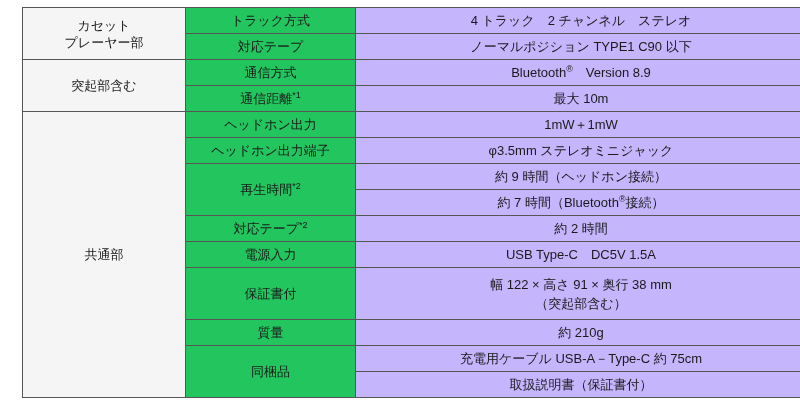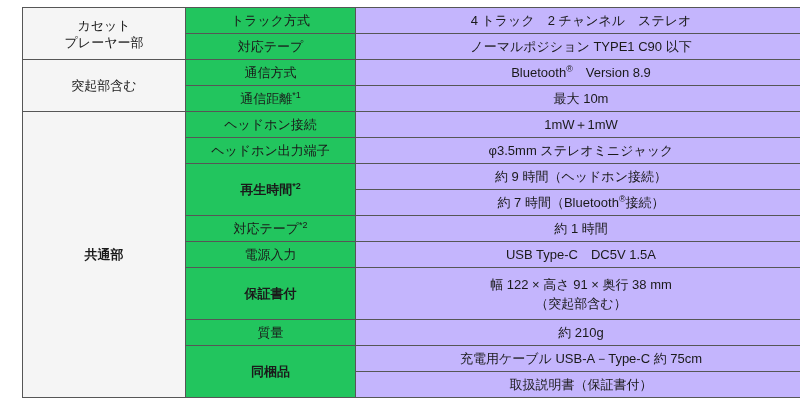--- a/index.html
+++ b/index.html
@@ -30,21 +30,20 @@
     white-space: nowrap;
   }
   tr.r { height: 26px; }
   tr.r-tall { height: 52px; }
   td.cat { background: #f5f5f5; }
   td.lbl { background: #22c55e; }
   td.val { background: #c4b5fd; }
   td.top-align {
     vertical-align: top;
     padding-top: 4px;
-    font-weight: bold;
   }
   sup {
     font-size: 9px;
     line-height: 0;
     vertical-align: super;
   }
   .two-line div { line-height: 19px; }
 </style>
 </head>
 <body>
@@ -72,37 +71,37 @@
       <td class="cat" rowspan="2"><span>突起部含む</span></td>
       <td class="lbl"><span>通信方式</span></td>
       <td class="val"><span>Bluetooth</span><sup>®</sup><span>　Version 8.9</span></td>
     </tr>
     <tr class="r">
       <td class="lbl"><span>通信距離</span><sup>*1</sup></td>
       <td class="val"><span>最大 10m</span></td>
     </tr>
     <tr class="r">
       <td class="cat top-align" rowspan="10"><span>共通部</span></td>
-      <td class="lbl"><span>ヘッドホン接続</span></td>
+      <td class="lbl"><span>ヘッドホン出力</span></td>
       <td class="val"><span>1mW＋1mW</span></td>
     </tr>
     <tr class="r">
       <td class="lbl"><span>ヘッドホン出力端子</span></td>
       <td class="val"><span>φ3.5mm ステレオミニジャック</span></td>
     </tr>
     <tr class="r">
       <td class="lbl top-align" rowspan="2"><span>再生時間</span><sup>*2</sup></td>
       <td class="val"><span>約 9 時間（ヘッドホン接続）</span></td>
     </tr>
     <tr class="r">
       <td class="val"><span>約 7 時間（Bluetooth</span><sup>®</sup><span>接続）</span></td>
     </tr>
     <tr class="r">
       <td class="lbl"><span>対応テープ</span><sup>*2</sup></td>
-      <td class="val"><span>約 1 時間</span></td>
+      <td class="val"><span>約 2 時間</span></td>
     </tr>
     <tr class="r">
       <td class="lbl"><span>電源入力</span></td>
       <td class="val"><span>USB Type-C　DC5V 1.5A</span></td>
     </tr>
     <tr class="r-tall">
       <td class="lbl top-align"><span>保証書付</span></td>
       <td class="val two-line">
         <div>幅 122 × 高さ 91 × 奥行 38 mm</div>
         <div>（突起部含む）</div>

